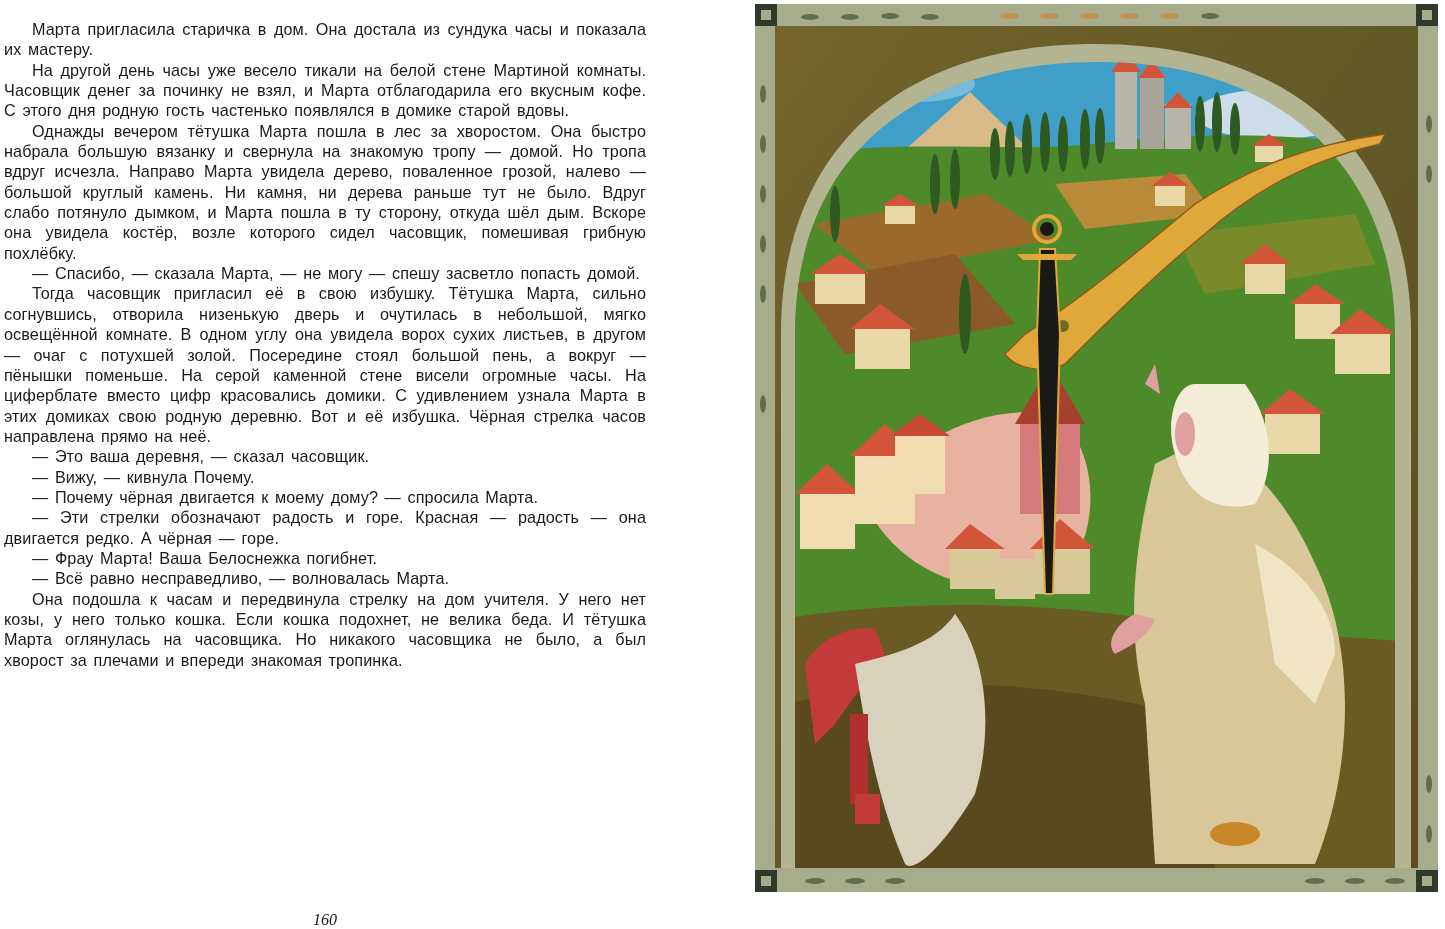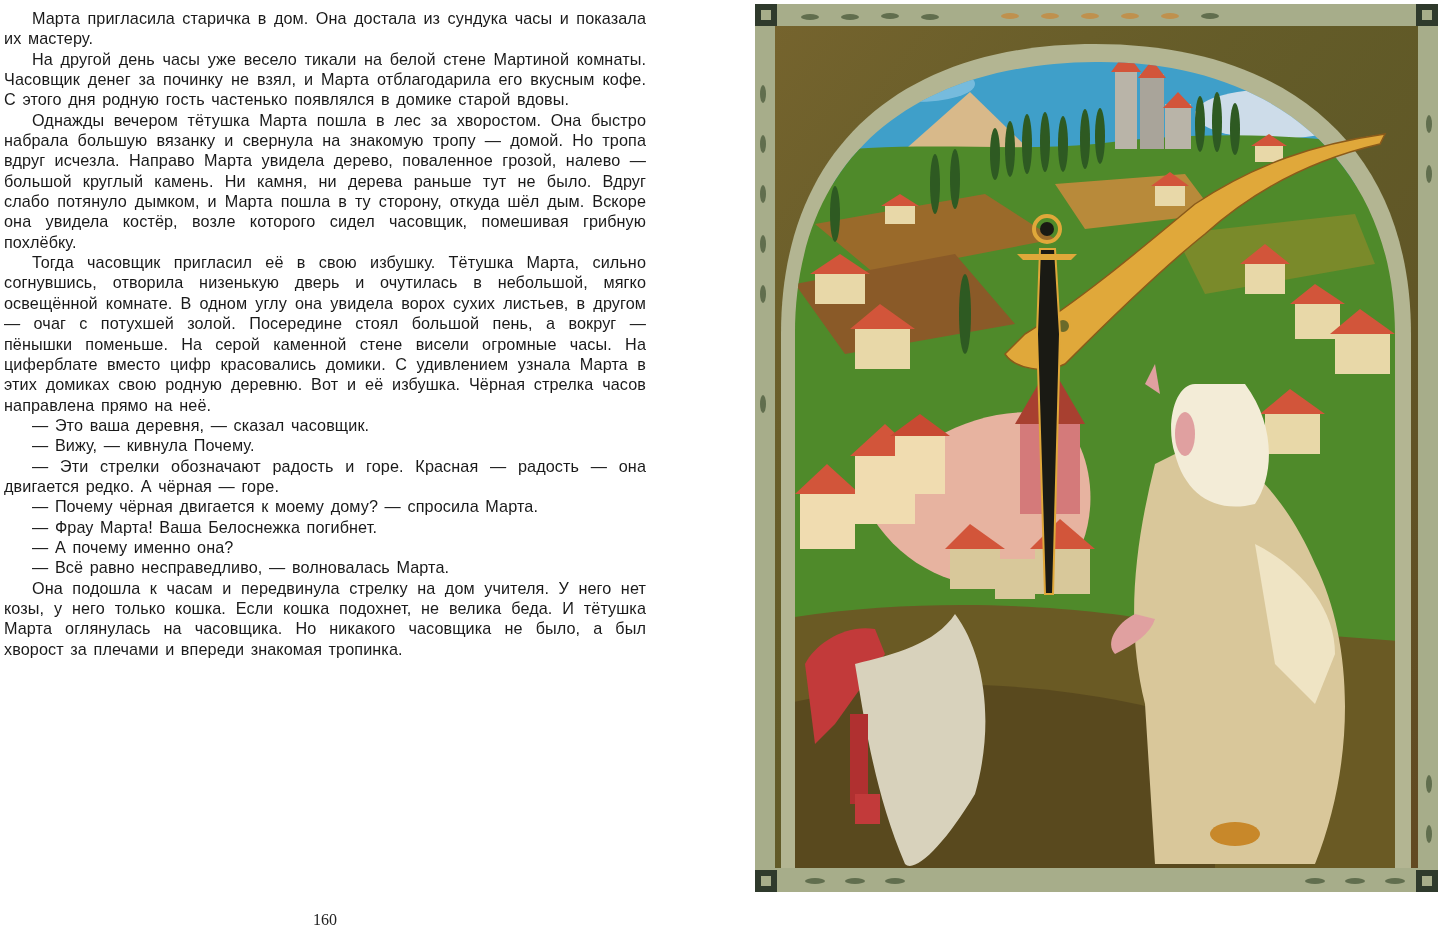--- a/index.html
+++ b/index.html
@@ -1,51 +1,51 @@
 <!DOCTYPE html>
 <html><head>
 <meta charset="utf-8">
 <style>
   html, body { margin: 0; padding: 0; }
   body {
     width: 1445px; height: 929px; background: #ffffff; position: relative; overflow: hidden;
     font-family: "Liberation Sans", sans-serif;
   }
   .text-page {
-    position: absolute; left: 4px; top: 8px; width: 642px;
+    position: absolute; left: 4px; top: 19px; width: 642px;
     font-size: 16.2px; line-height: 20.35px; color: #1a1a1a;
     font-stretch: condensed;
   }
   .text-page p {
     margin: 0; text-align: justify; text-indent: 28px;
     hyphens: manual; letter-spacing: 0.1px; word-spacing: 2px;
   }
   .page-number {
     position: absolute; left: 300px; top: 911px; width: 50px; text-align: center;
-    font-family: "Liberation Serif", serif; font-size: 16px; color: #222;
+    font-family: "Liberation Serif", serif; font-size: 16px; color: #222; font-style: italic;
   }
   .illustration {
     position: absolute; left: 755px; top: 4px; width: 683px; height: 888px;
   }
   .illustration svg { display: block; }
 </style>
 </head>
 <body>
 
 <div class="text-page">
   <p>Марта пригласила старичка в дом. Она достала из сундука часы и показала их мастеру.</p>
   <p>На другой день часы уже весело тикали на белой стене Марти­ной комнаты. Часовщик денег за починку не взял, и Марта отблаго­дарила его вкусным кофе. С этого дня родную гость частенько появ­лялся в домике старой вдовы.</p>
   <p>Однажды вечером тётушка Марта пошла в лес за хворостом. Она быстро набрала большую вязанку и свернула на знакомую тропу — домой. Но тропа вдруг исчезла. Направо Марта увидела дерево, по­валенное грозой, налево — большой круглый камень. Ни камня, ни дерева раньше тут не было. Вдруг слабо потянуло дымком, и Мар­та пошла в ту сторону, откуда шёл дым. Вскоре она увидела костёр, возле которого сидел часовщик, помешивая грибную похлёбку.</p>
+  <p>— Спасибо, — сказала Марта, — не могу — спешу засветло по­пасть домой.</p>
   <p>Тогда часовщик пригласил её в свою избушку. Тётушка Марта, силь­но согнувшись, отворила низенькую дверь и очутилась в небольшой, мягко освещённой комнате. В одном углу она увидела ворох сухих ли­стьев, в другом — очаг с потухшей золой. Посередине стоял большой пень, а вокруг — пёнышки поменьше. На серой каменной стене висе­ли огромные часы. На циферблате вместо цифр красовались домики. С удивлением узнала Марта в этих домиках свою родную деревню. Вот и её избушка. Чёрная стрелка часов направлена прямо на неё.</p>
   <p>— Это ваша деревня, — сказал часовщик.</p>
   <p>— Вижу, — кивнула Почему.</p>
+  <p>— Почему чёрная двигается к моему дому? — спросила Марта.</p>
   <p>— Эти стрелки обозначают радость и горе. Красная — радость — она двигается редко. А чёрная — горе.</p>
-  <p>— Почему чёрная двигается к моему дому? — спросила Марта.</p>
   <p>— Фрау Марта! Ваша Белоснежка погибнет.</p>
-  <p>— А почему именно она?</p>
   <p>— Всё равно несправедливо, — волновалась Марта.</p>
   <p>Она подошла к часам и передвинула стрелку на дом учителя. У него нет козы, у него только кошка. Если кошка подохнет, не ве­лика беда. И тётушка Марта оглянулась на часовщика. Но никакого часовщика не было, а был хворост за плечами и впереди знакомая тропинка.</p>
 </div>
 
 <div class="page-number">160</div>
 
 <div class="illustration">
   <svg width="683" height="888" viewBox="0 0 683 888" xmlns="http://www.w3.org/2000/svg">
 
     <rect x="0" y="0" width="683" height="888" fill="#a7ad8a"></rect>

